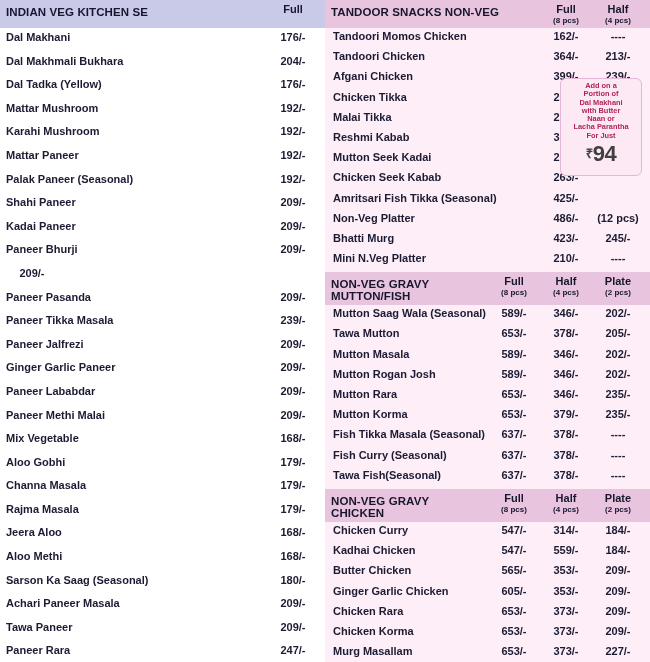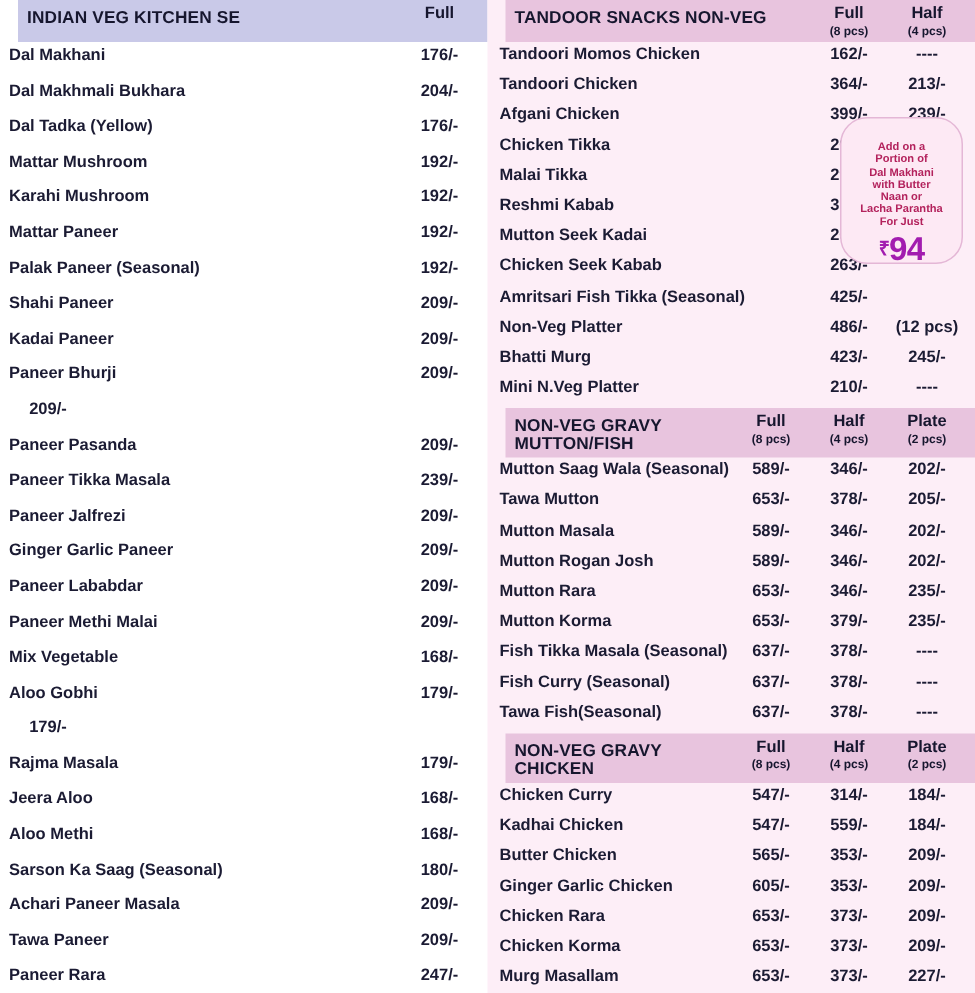--- a/index.html
+++ b/index.html
@@ -29,21 +29,20 @@
     background: #fdeef7;
     position: relative;
   }
   
   .band {
     background: #c9c9e8;
     display: flex;
     align-items: flex-start;
     padding: 3px 6px 3px 6px;
     min-height: 28px;
-    margin-left: 12px;
   }
   .band.pink {
     background: #e8c4de;
     gap: 22px;
   }
   .band-title {
     font-weight: bold;
     font-size: 11.5px;
     letter-spacing: 0.1px;
     color: #16162e;
@@ -96,38 +95,38 @@
   .col-left .rows { padding-top: 3px; }
   
   .promo {
     position: absolute;
     right: 8px;
     top: 78px;
     width: 82px;
     height: 98px;
     background: #fde9f4;
     border: 1.5px solid #e4b7d6;
-    border-radius: 18px;
+    border-radius: 6px;
     text-align: center;
-    padding-top: 15px;
+    padding-top: 3px;
     line-height: 1.12;
     z-index: 5;
   }
   .promo .l {
     display: block;
     font-size: 7.4px;
     font-weight: bold;
     color: #b3225c;
   }
   .promo .price {
     display: block;
     margin-top: 2px;
     font-size: 22px;
     font-weight: bold;
-    color: #a21caf;
+    color: #404040;
     letter-spacing: -0.5px;
   }
   .promo .price .rs { font-size: 13px; vertical-align: 3px; }
 </style>
 </head>
 <body>
 
 <div class="menu">
 
   <div class="col-left">
@@ -207,20 +206,21 @@
         </div>
         <div class="row">
           <div class="name">Mix Vegetable</div>
           <div class="price">168/-</div>
         </div>
         <div class="row">
           <div class="name">Aloo Gobhi</div>
           <div class="price">179/-</div>
         </div>
         <div class="row">
+          <div class="name">Channa Masala</div>
           <div class="price">179/-</div>
         </div>
         <div class="row">
           <div class="name">Rajma Masala</div>
           <div class="price">179/-</div>
         </div>
         <div class="row">
           <div class="name">Jeera Aloo</div>
           <div class="price">168/-</div>
         </div>

